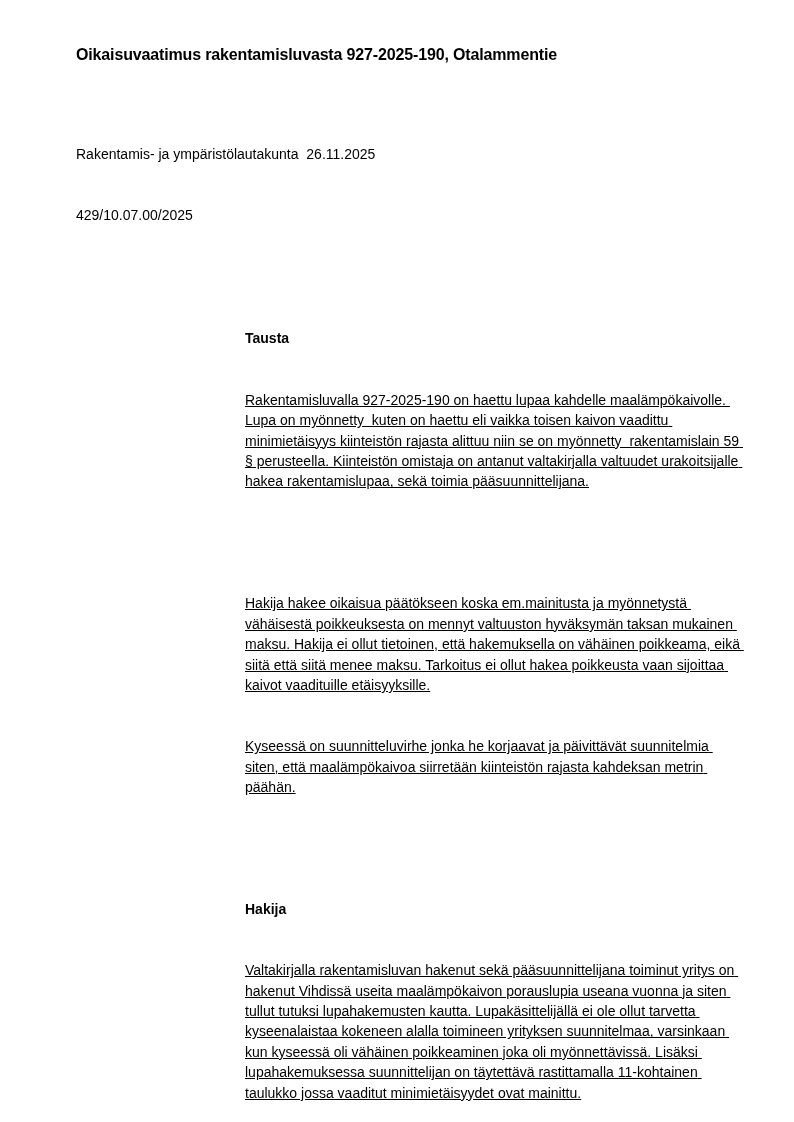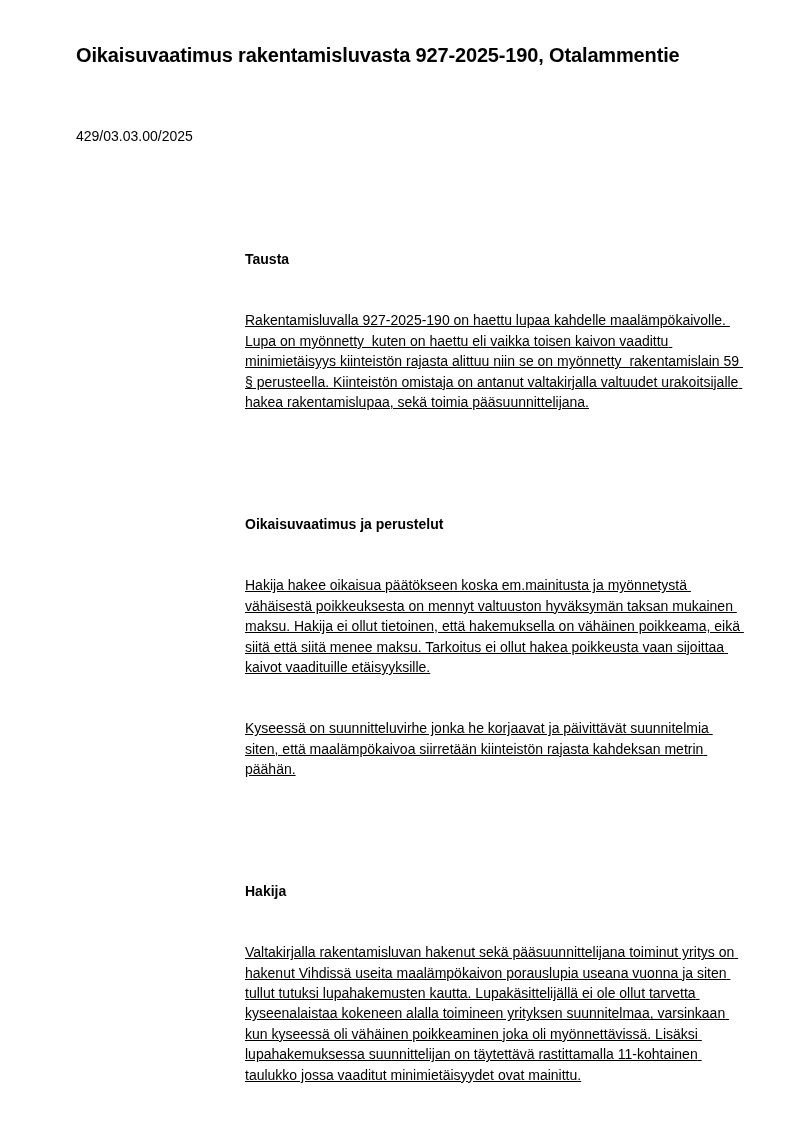--- a/index.html
+++ b/index.html
@@ -14,24 +14,24 @@
     box-sizing: border-box;
     background: #ffffff;
     color: #000000;
     font-family: "Liberation Sans", sans-serif;
     font-size: 14px;
     line-height: 20.4px;
     padding: 45px 50px 0 76px;
     overflow: hidden;
   }
   .doc-title {
-    font-size: 20px;
+    font-size: 16px;
     font-weight: bold;
     letter-spacing: -0.15px;
-    margin: 0 0 20px 0;
+    margin: 0 0 38px 0;
     white-space: pre-wrap;
   }
   .meta {
     margin: 0 0 21px 0;
     white-space: pre-wrap;
   }
   .row {
     display: flex;
     align-items: center;
     margin: 0 0 20px 0;
@@ -59,35 +59,35 @@
   }
 </style>
 </head>
 <body>
 
 <div class="page">
 
   <h1 class="doc-title">Oikaisuvaatimus rakentamisluvasta 927-2025-190, Otalammentie</h1>
 
   <div class="meta">
-    <div>429/03.03.00/2025</div>
+    <div>Rakentamis- ja ympäristölautakunta  26.11.2025</div>
+    <div>429/10.07.00/2025</div>
   </div>
 
   <div class="row">
     <div class="label-col"></div>
     <div class="body-col">
       <h2 class="section-heading">Tausta</h2>
       <p>Rakentamisluvalla 927-2025-190 on haettu lupaa kahdelle maalämpökaivolle. Lupa on myönnetty  kuten on haettu eli vaikka toisen kaivon vaadittu minimietäisyys kiinteistön rajasta alittuu niin se on myönnetty  rakentamislain 59 § perusteella. Kiinteistön omistaja on antanut valtakirjalla valtuudet urakoitsijalle hakea rakentamislupaa, sekä toimia pääsuunnittelijana.</p>
     </div>
   </div>
 
   <div class="row">
     <div class="label-col"></div>
     <div class="body-col">
-      <h2 class="section-heading">Oikaisuvaatimus ja perustelut</h2>
       <p>Hakija hakee oikaisua päätökseen koska em.mainitusta ja myönnetystä vähäisestä poikkeuksesta on mennyt valtuuston hyväksymän taksan mukainen maksu. Hakija ei ollut tietoinen, että hakemuksella on vähäinen poikkeama, eikä siitä että siitä menee maksu. Tarkoitus ei ollut hakea poikkeusta vaan sijoittaa kaivot vaadituille etäisyyksille.</p>
       <p class="gap">Kyseessä on suunnitteluvirhe jonka he korjaavat ja päivittävät suunnitelmia siten, että maalämpökaivoa siirretään kiinteistön rajasta kahdeksan metrin päähän.</p>
     </div>
   </div>
 
   <div class="row">
     <div class="label-col"></div>
     <div class="body-col">
       <h2 class="section-heading">Hakija</h2>
       <p>Valtakirjalla rakentamisluvan hakenut sekä pääsuunnittelijana toiminut yritys on hakenut Vihdissä useita maalämpökaivon porauslupia useana vuonna ja siten tullut tutuksi lupahakemusten kautta. Lupakäsittelijällä ei ole ollut tarvetta kyseenalaistaa kokeneen alalla toimineen yrityksen suunnitelmaa, varsinkaan kun kyseessä oli vähäinen poikkeaminen joka oli myönnettävissä. Lisäksi lupahakemuksessa suunnittelijan on täytettävä rastittamalla 11-kohtainen taulukko jossa vaaditut minimietäisyydet ovat mainittu.</p>

